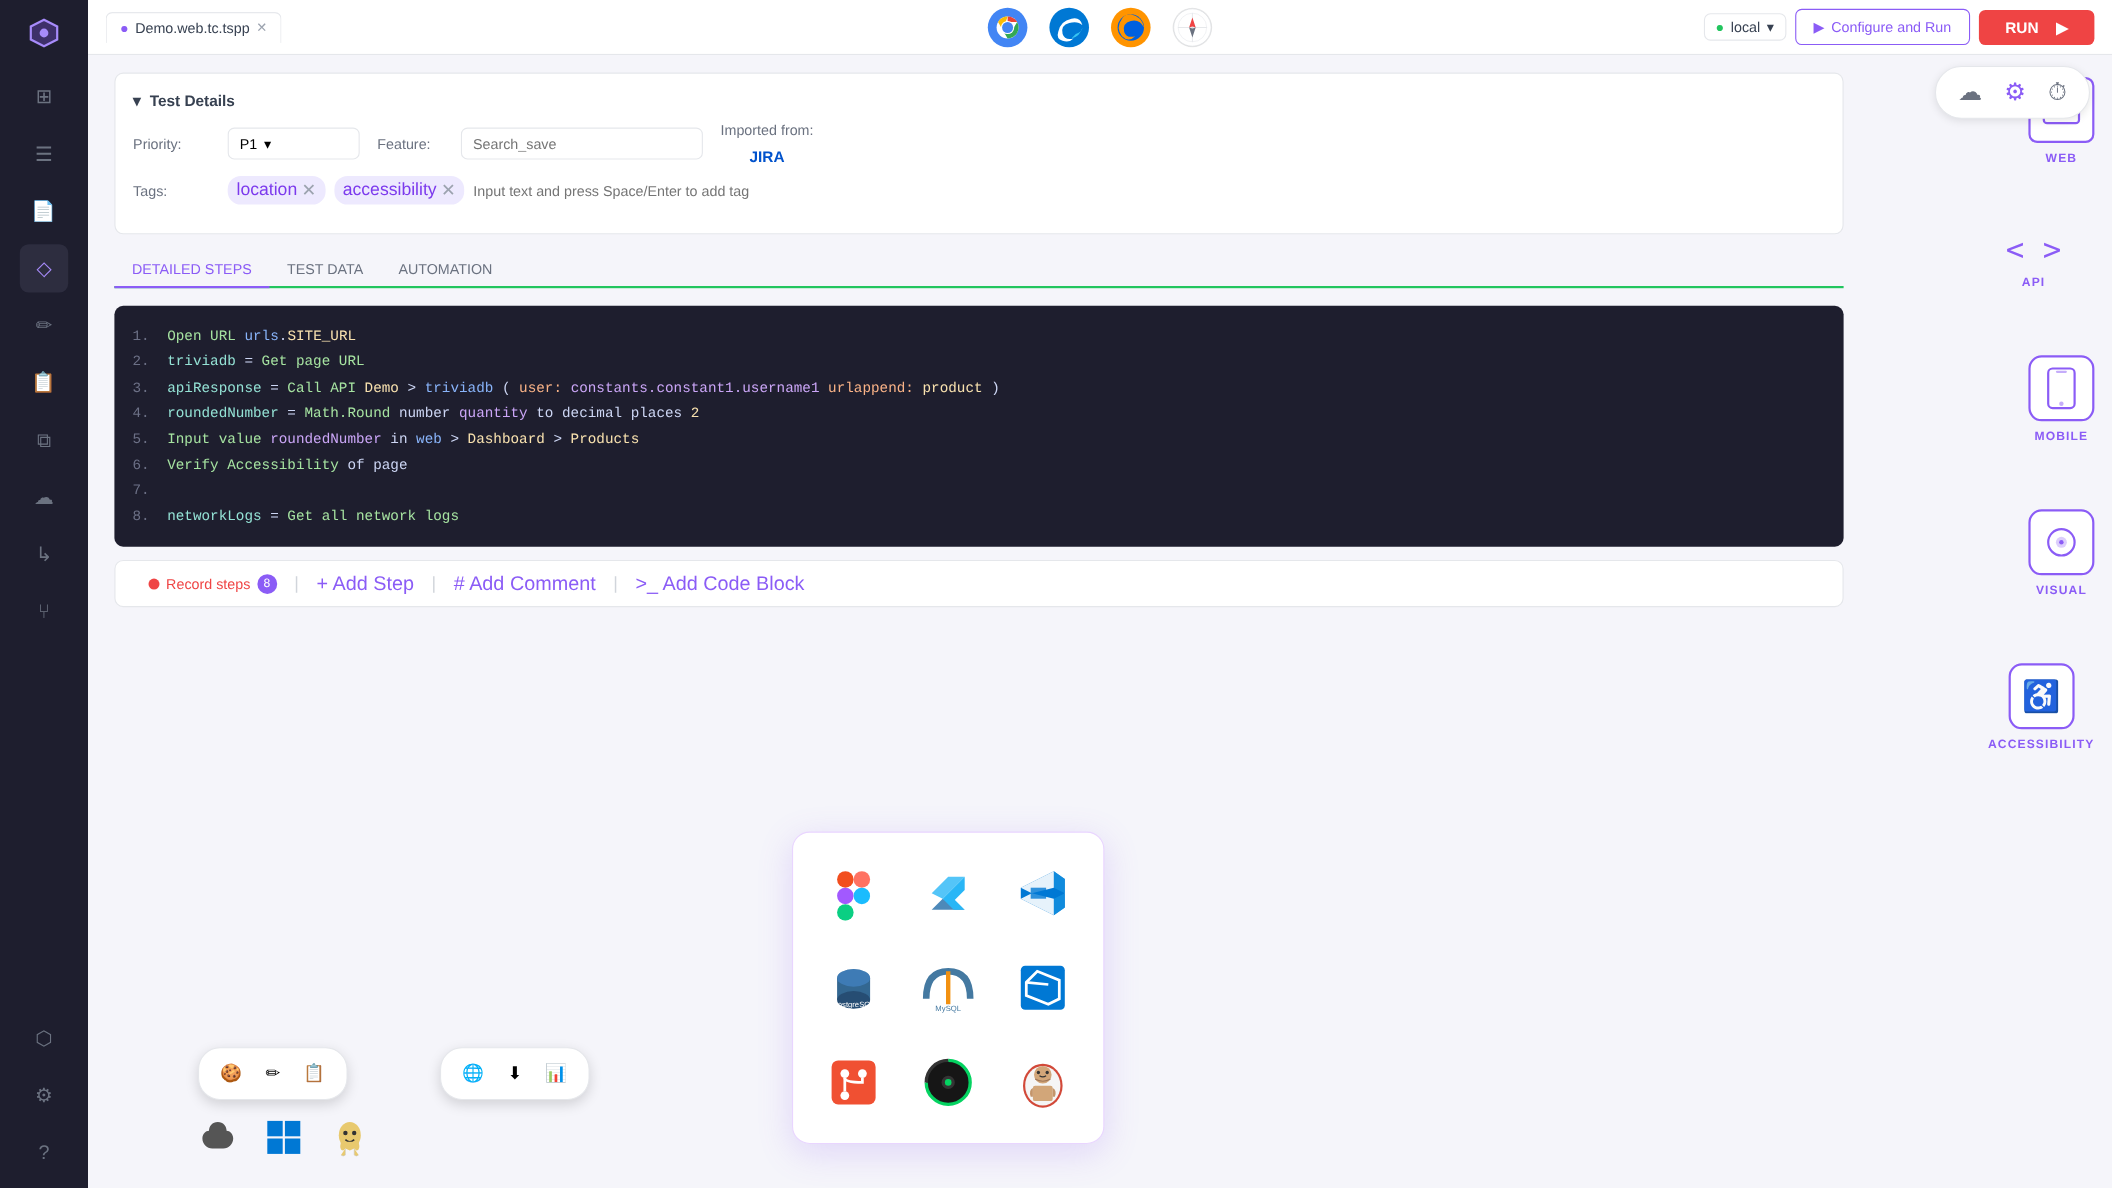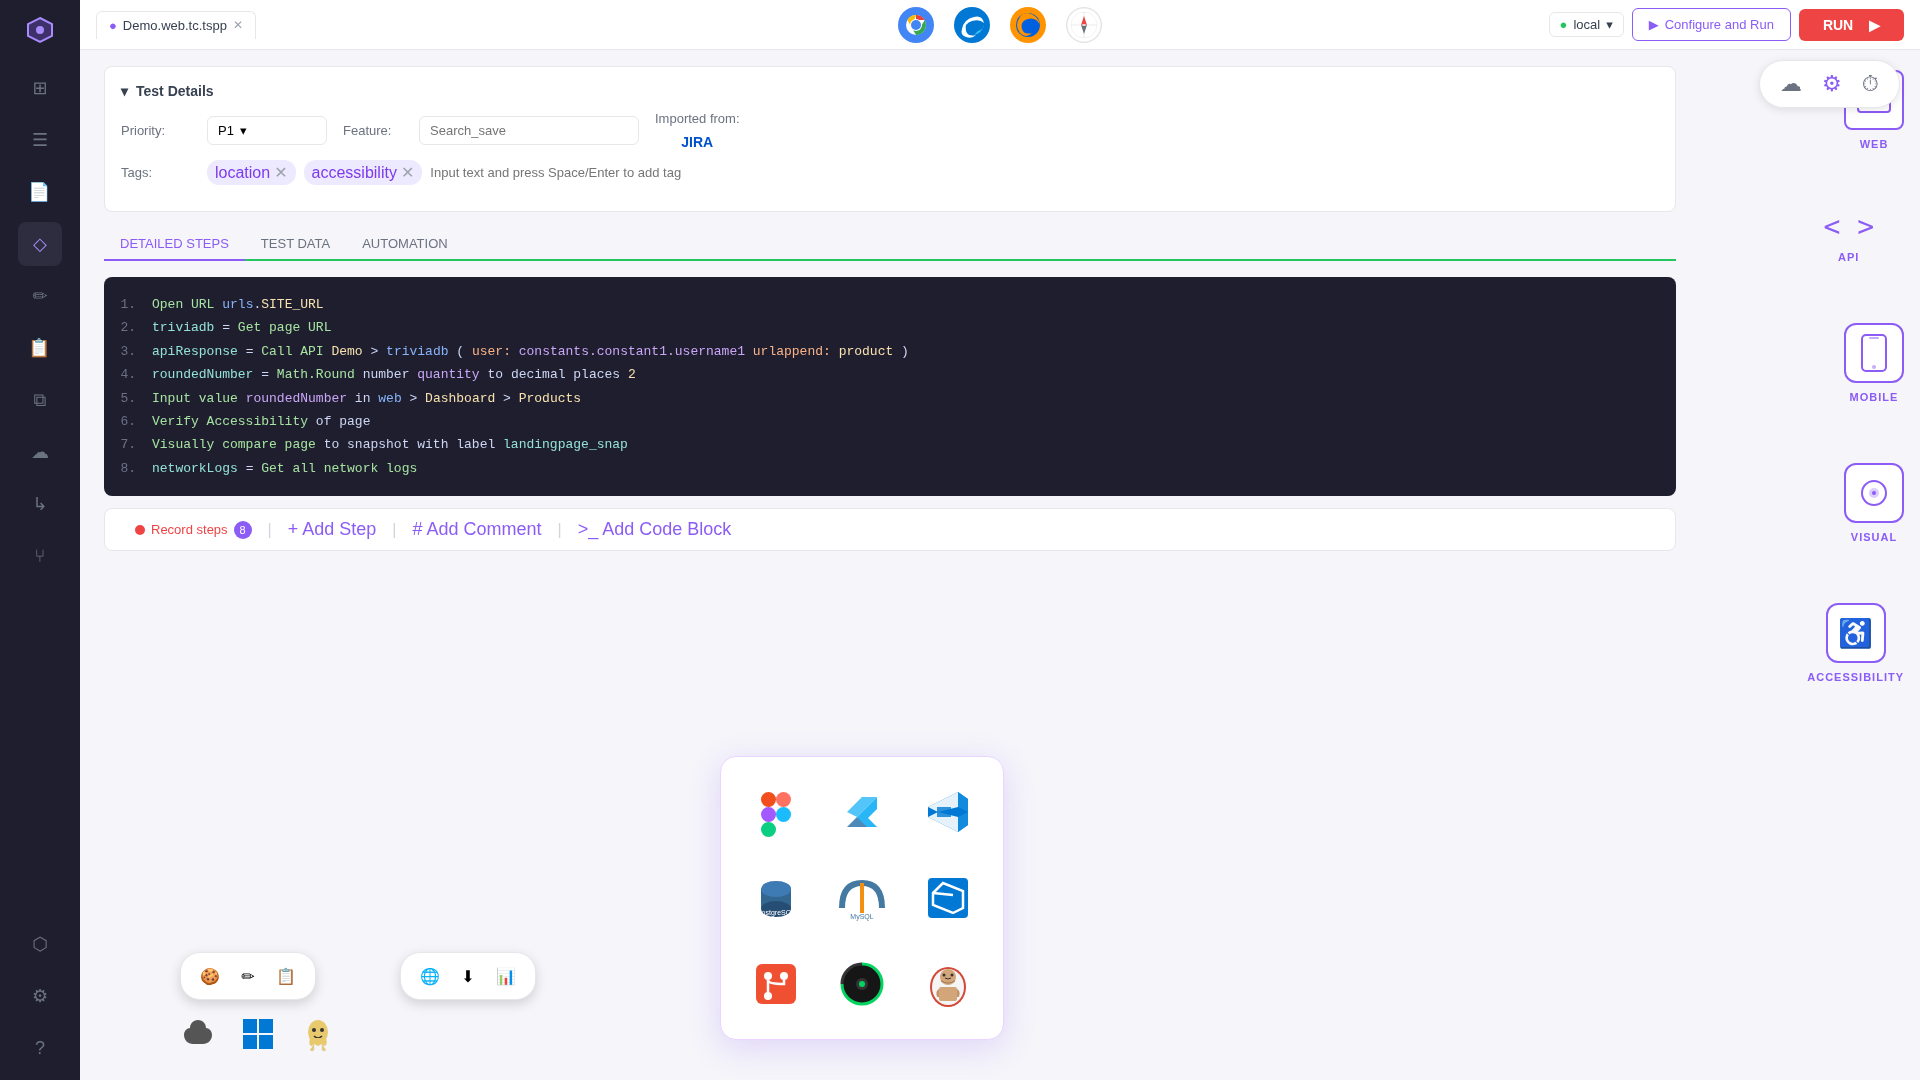--- a/index.html
+++ b/index.html
@@ -416,21 +416,20 @@
         <div class="code-line">
           <span class="line-num">5.</span>
           <span><span class="kw-green">Input value</span>  <span class="kw-purple">roundedNumber</span>  in  <span class="kw-blue">web</span> &gt; <span class="kw-yellow">Dashboard</span> &gt; <span class="kw-yellow">Products</span></span>
         </div>
         <div class="code-line">
           <span class="line-num">6.</span>
           <span><span class="kw-green">Verify Accessibility</span> of page</span>
         </div>
         <div class="code-line">
           <span class="line-num">7.</span>
-          <span><span class="kw-green">Visually compare page</span> to snapshot with label  <span class="kw-teal">landingpage_snap</span></span>
         </div>
         <div class="code-line">
           <span class="line-num">8.</span>
           <span><span class="kw-teal">networkLogs</span>  =  <span class="kw-green">Get all network logs</span></span>
         </div>
       </div>
 
       <div class="record-bar">
         <div class="record-btn">
           <span class="record-dot"></span>

